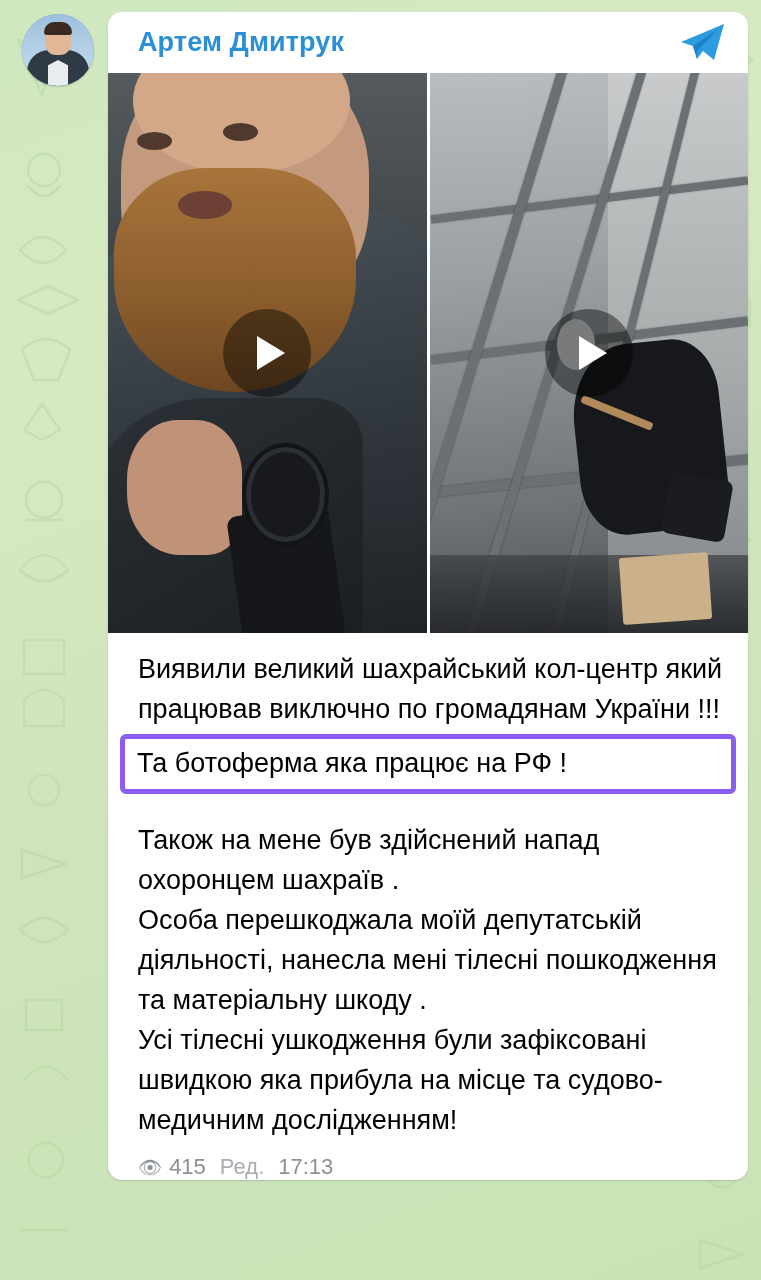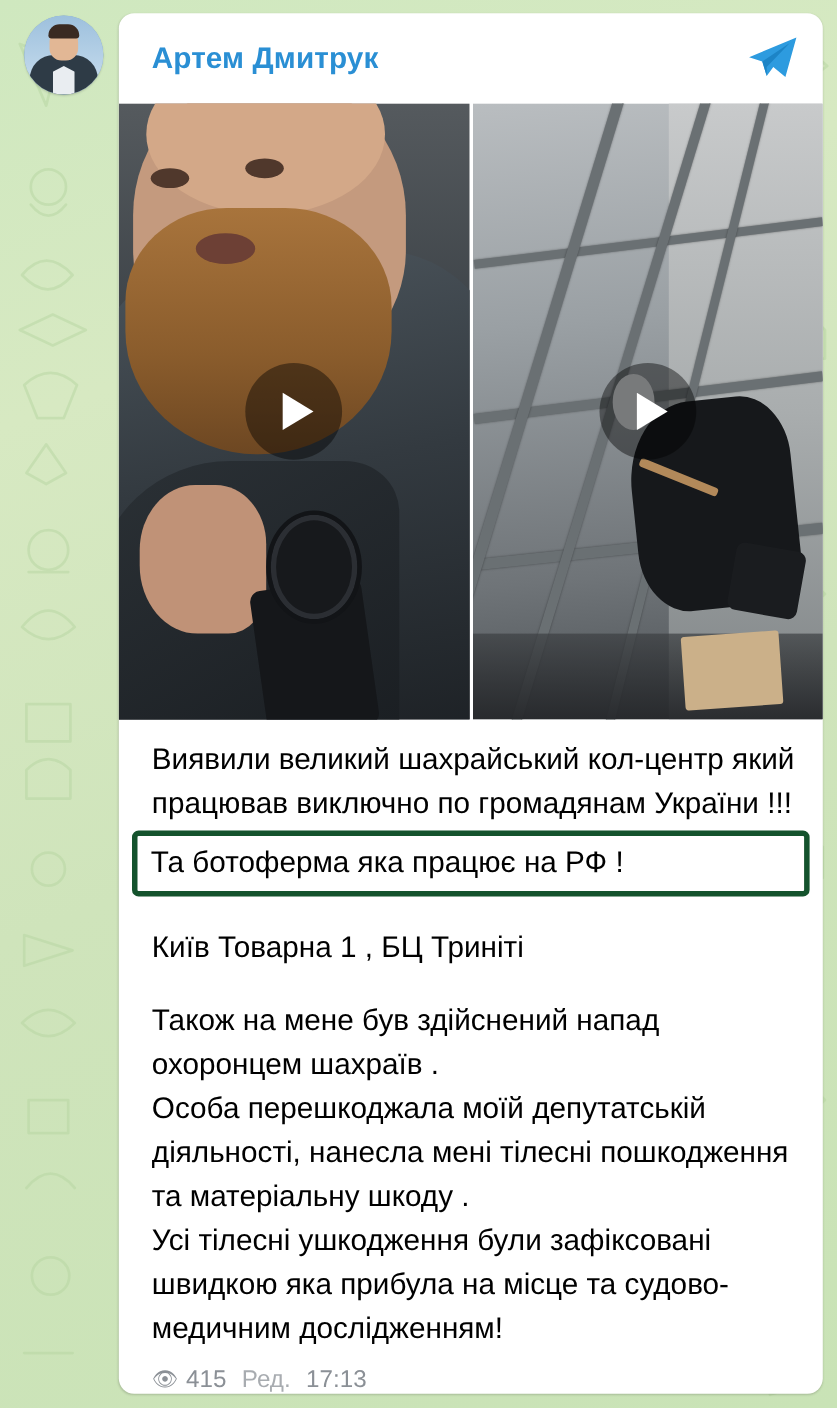--- a/index.html
+++ b/index.html
@@ -96,21 +96,21 @@
     top: 12px;
     width: 640px;
     background: #ffffff;
     border-radius: 14px;
     overflow: hidden;
     box-shadow: 0 1px 2px rgba(0,0,0,0.16);
     z-index: 3;
   }
 
   .bubble-header {
-    height: 82px;
+    height: 61px;
     display: flex;
     align-items: center;
     padding: 0 22px 0 30px;
     box-sizing: border-box;
   }
   .channel-name {
     flex: 1;
     font-size: 27px;
     font-weight: bold;
     color: #2a8fd4;
@@ -351,21 +351,21 @@
     line-height: 40px;
   }
   .para {
     margin: 0;
     white-space: pre-wrap;
   }
   .para.spaced { margin-top: 26px; }
 
   .highlight-box {
     margin: 5px -12px 0 -18px;
-    border: 5px solid #14532d;
+    border: 5px solid #8b5cf6;
     border-radius: 6px;
     padding: 6px 28px 8px 12px;
   }
   .highlight-box .para { line-height: 36px; }
 
   .footer-line {
     padding: 4px 30px 0 30px;
     font-size: 22px;
     color: #8b9096;
     display: flex;
@@ -484,21 +484,20 @@
 
   </div>
 
   <div class="body-text">
     <p class="para">Виявили великий шахрайський кол-центр який працював виключно по громадянам України !!!</p>
 
     <div class="highlight-box">
       <p class="para">Та ботоферма яка працює на РФ !</p>
     </div>
 
-    <p class="para spaced">Київ Товарна 1 , БЦ Триніті</p>
 
     <p class="para spaced">Також на мене був здійснений напад охоронцем шахраїв .
 Особа перешкоджала моїй депутатській діяльності, нанесла мені тілесні пошкодження та матеріальну шкоду .
 Усі тілесні ушкодження були зафіксовані швидкою яка прибула на місце та судово-медичним дослідженням!</p>
   </div>
 
   <div class="footer-line">
     <span class="views">
       <span class="eye-ic">👁</span>
       <span>415</span>

